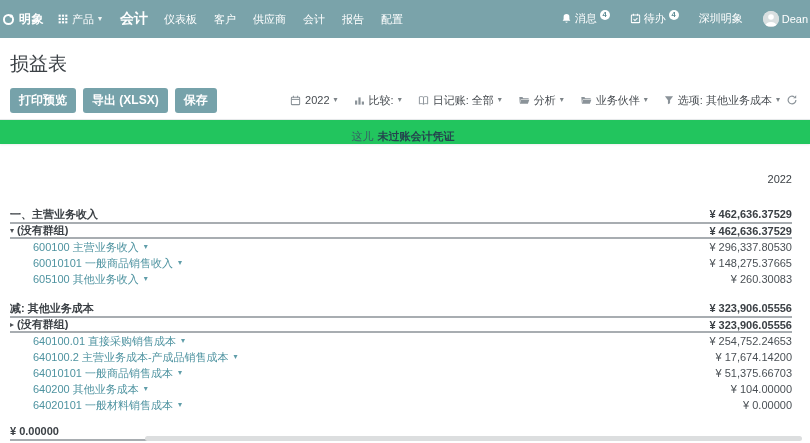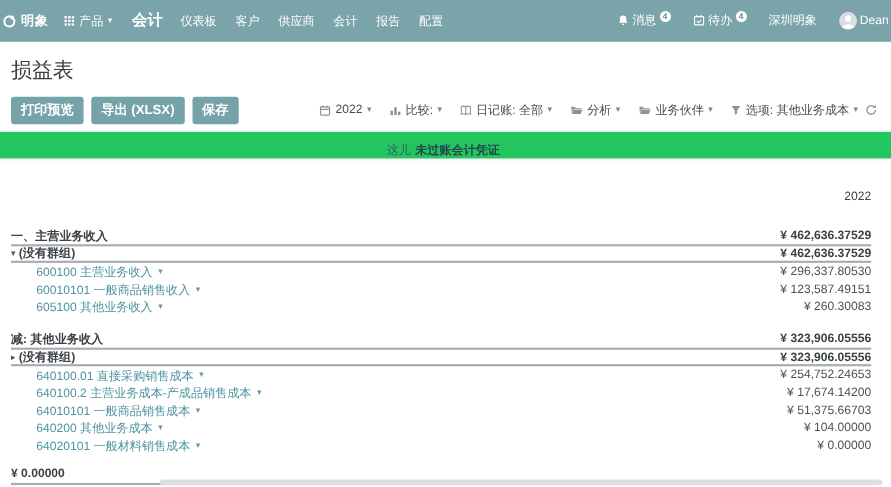--- a/index.html
+++ b/index.html
@@ -239,33 +239,33 @@
           <span>600100 主营业务收入</span>
           <span class="caret">▾</span>
         </span>
         <span class="val">¥ 296,337.80530</span>
       </div>
       <div class="row account">
         <span class="lbl">
           <span>60010101 一般商品销售收入</span>
           <span class="caret">▾</span>
         </span>
-        <span class="val">¥ 123,587.49151</span>
+        <span class="val">¥ 148,275.37665</span>
       </div>
       <div class="row account">
         <span class="lbl">
           <span>605100 其他业务收入</span>
           <span class="caret">▾</span>
         </span>
         <span class="val">¥ 260.30083</span>
       </div>
       <div style="height: 13px;"></div>
       <div class="row section">
         <span class="lbl">
-          <span>减: 其他业务收入</span>
+          <span>减: 其他业务成本</span>
         </span>
         <span class="val">¥ 323,906.05556</span>
       </div>
       <div class="row group">
         <span class="lbl">
           <span class="caret">▸</span>
           <span>(没有群组)</span>
         </span>
         <span class="val">¥ 323,906.05556</span>
       </div>

